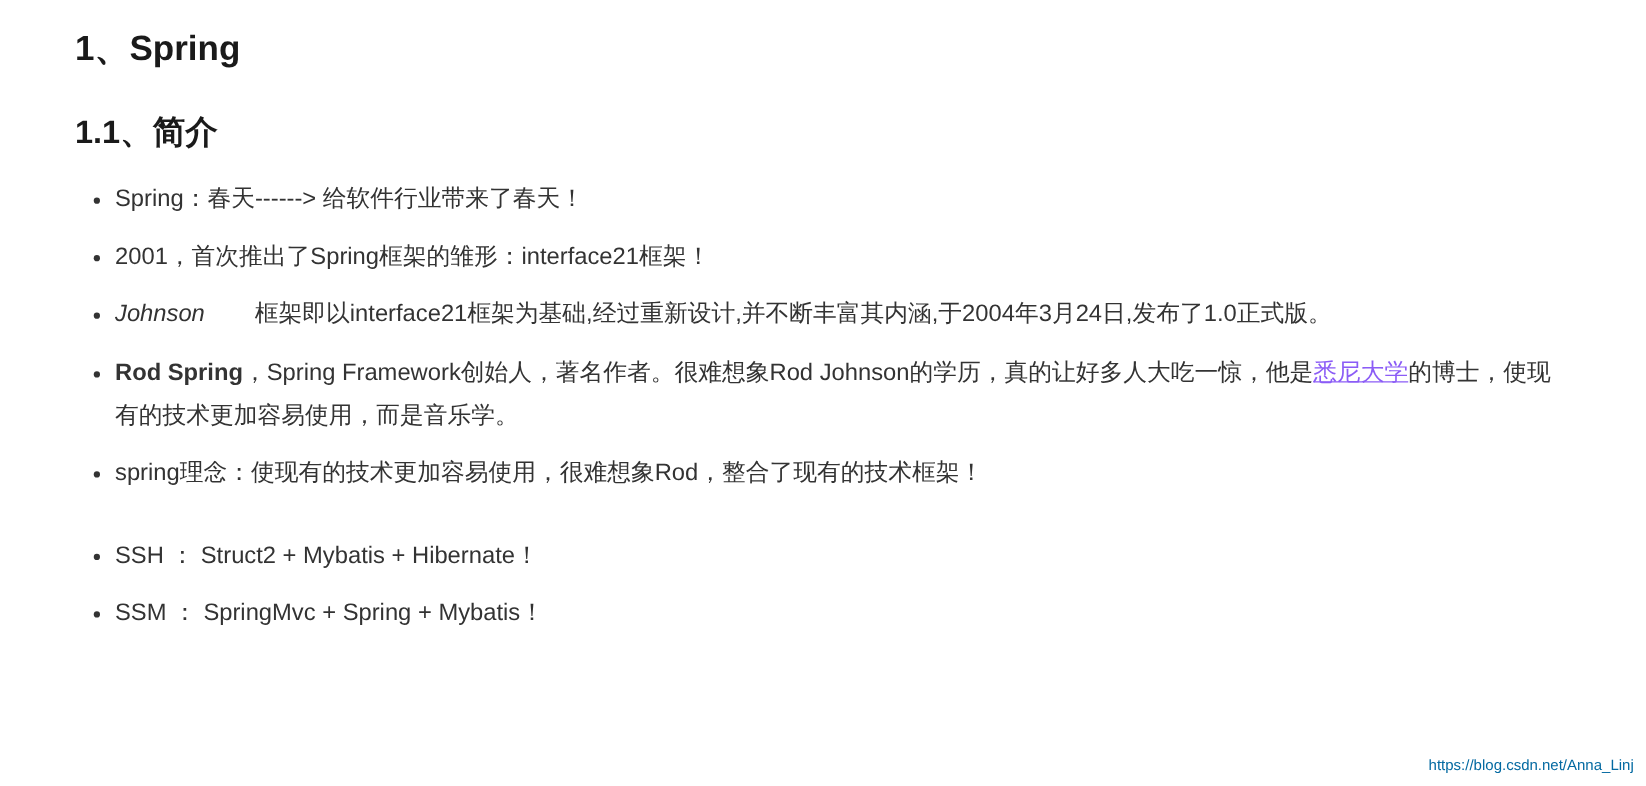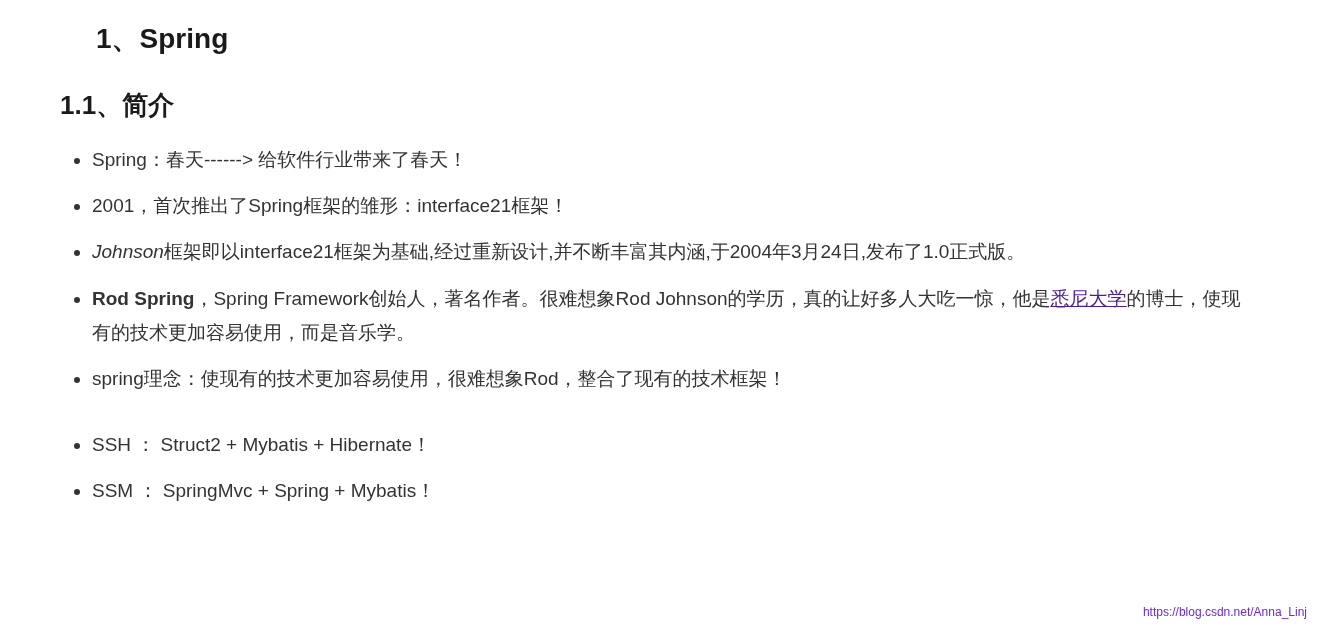--- a/index.html
+++ b/index.html
@@ -18,21 +18,20 @@
       padding: 20px 60px 30px 60px;
       position: relative;
     }
 
     h1.main-title {
       font-size: 28px;
       font-weight: 700;
       color: #1a1a1a;
       margin-bottom: 24px;
       padding-bottom: 6px;
-      margin-left: 36px;
     }
 
     h2.section-title {
       font-size: 26px;
       font-weight: 700;
       color: #1a1a1a;
       margin-bottom: 20px;
     }
 
     ul.content-list {
@@ -46,44 +45,45 @@
       font-size: 19px;
       color: #333333;
     }
 
     ul.content-list li.italic-item {
       font-style: italic;
     }
 
     ul.content-list li.italic-item .normal-text {
       font-style: normal;
+      margin-left: 40px;
     }
 
     .bold-name {
       font-weight: 700;
       font-style: normal;
     }
 
     .link-text {
-      color: #4c1d95;
+      color: #8b5cf6;
       text-decoration: underline;
       cursor: pointer;
       text-align: center;
     }
 
     .separator-space {
       height: 20px;
     }
 
     .watermark {
       position: fixed;
       bottom: 10px;
       right: 10px;
       font-size: 12px;
-      color: #6d28d9;
+      color: #0369a1;
     }
   </style>
 </head>
 <body>
 
 <h1 class="main-title">1、Spring</h1>
 
 <h2 class="section-title">1.1、简介</h2>
 
 <ul class="content-list">

